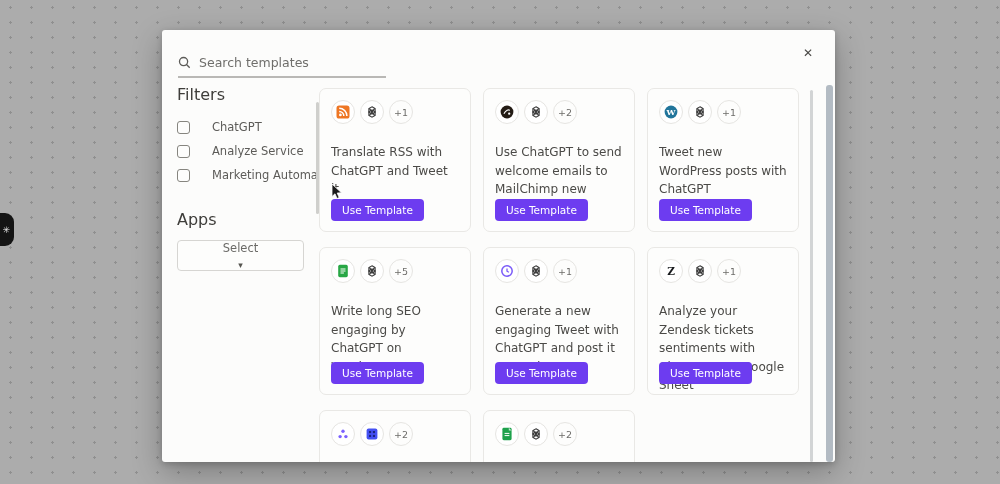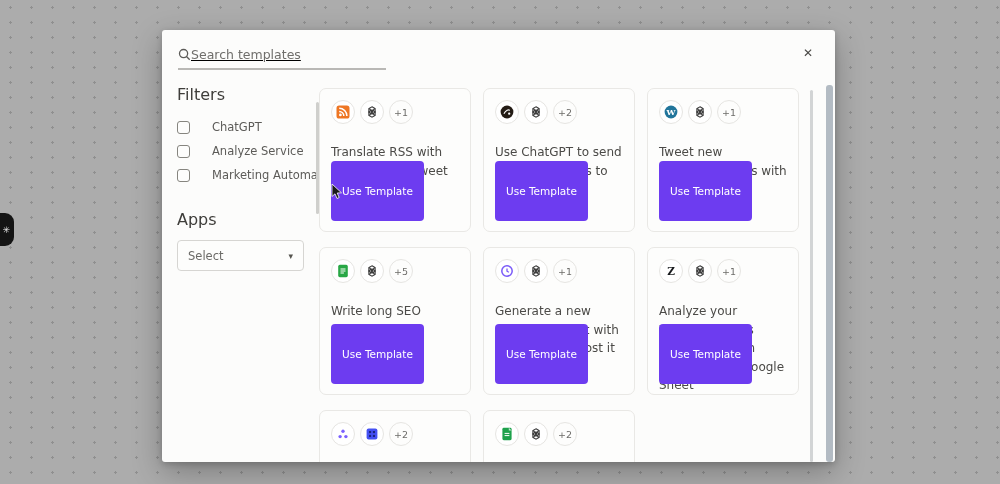--- a/index.html
+++ b/index.html
@@ -24,24 +24,23 @@
   .modal {
     position:absolute; left:162px; top:30px; width:673px; height:432px;
     background:#fcfcfb; border-radius:3px;
     box-shadow:0 10px 30px rgba(0,0,0,.28), 0 2px 6px rgba(0,0,0,.18);
     overflow:hidden;
   }
 
   
   .modal-header { position:relative; height:42px; }
   .search-wrap {
-    position:absolute; left:16px; top:10px; width:208px; height:30px;
-    display:flex; align-items:center; 
+    position:absolute; left:16px; top:18px; width:208px; height:30px;
+    display:flex; align-items:center; gap:8px;
     border-bottom:2px solid #b9b8b5;
-    text-decoration:underline;
   }
   .search-wrap svg { flex:0 0 auto; }
   .search-input {
     border:none; outline:none; background:transparent;
     font-family:inherit; font-size:12.5px; color:#4a4946; width:100%;
   }
   .search-input::placeholder { color:#6f6e6b; }
   .close-btn {
     position:absolute; right:18px; top:14px; width:18px; height:18px;
     background:none; border:none; cursor:pointer;
@@ -62,21 +61,21 @@
   }
   .filter-label { font-size:11.5px; color:#5c5b58; white-space:nowrap; }
   .side-scrollbar {
     position:absolute; right:0px; top:30px; width:3px; height:112px;
     background:#cfcfcc; border-radius:2px;
   }
   .apps-block { margin-top:23px; }
   .select-box {
     margin-top:3px; width:127px; height:31px; border:1px solid #d6d5d2;
     border-radius:4px; background:#fdfdfc; display:flex; align-items:center;
-    padding:0 10px; cursor:pointer;
+    padding:0 10px; cursor:pointer;flex-direction:column;
   }
   .select-value { font-size:11.5px; color:#6b6a67; flex:1; }
   .select-caret { font-size:9px; color:#55544f; }
 
   
   .grid {
     margin-left:0; margin-top:16px;
     display:grid; grid-template-columns:152px 152px 152px;
     grid-template-rows:144px 148px 148px;
     column-gap:12px; row-gap:15px;
@@ -95,21 +94,21 @@
   .icon-circle svg { width:14px; height:14px; display:block; }
   .badge-circle {
     width:24px; height:24px; border-radius:50%;
     background:#fdfdfc; border:1px solid #e6e5e2;
     font-size:9.5px; color:#6d6c69; display:flex; align-items:center; justify-content:center;
   }
   .card-title { margin-top:19px; font-size:12px; line-height:1.55; color:#4b4a47; }
   .use-btn {
     position:absolute; left:11px; bottom:10px;
     background:var(--accent,#6d3cf0); color:#fff; border:none; border-radius:4px;
-    font-family:inherit; font-size:10.5px; padding:24px 11px; cursor:pointer;
+    font-family:inherit; font-size:10.5px; padding:5px 11px; cursor:pointer;
   }
 
   
   .main-scrollbar {
     position:absolute; left:648px; top:60px; width:3px; height:372px;
     background:#d2d4d5; border-radius:2px;
   }
   .modal-scrollbar {
     position:absolute; left:664px; top:55px; width:7px; height:377px;
     background:#b3bbc3; border-radius:3px;

